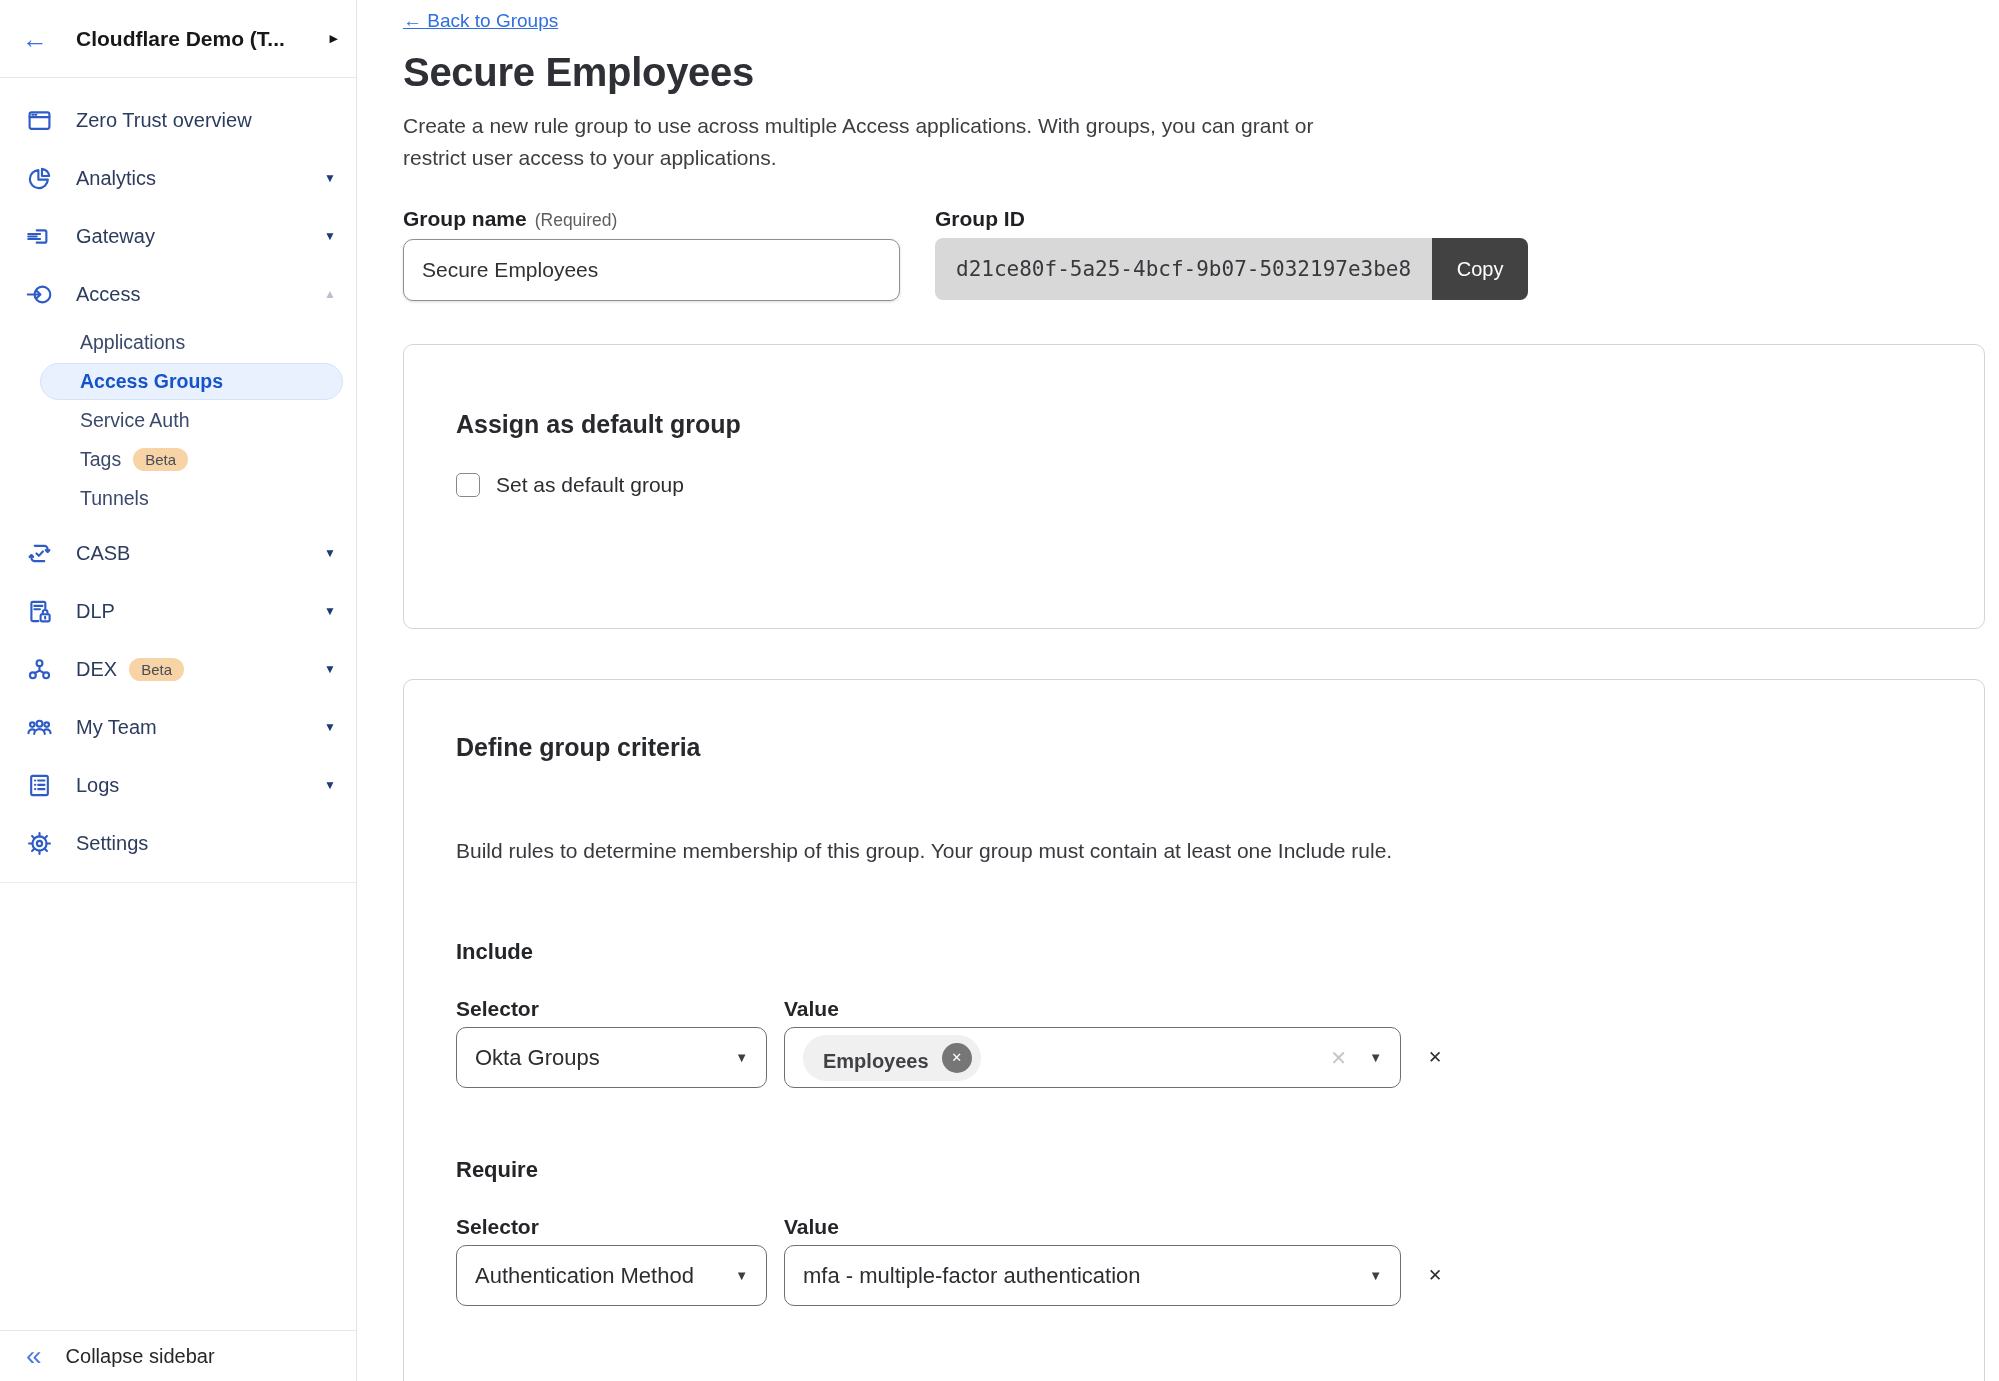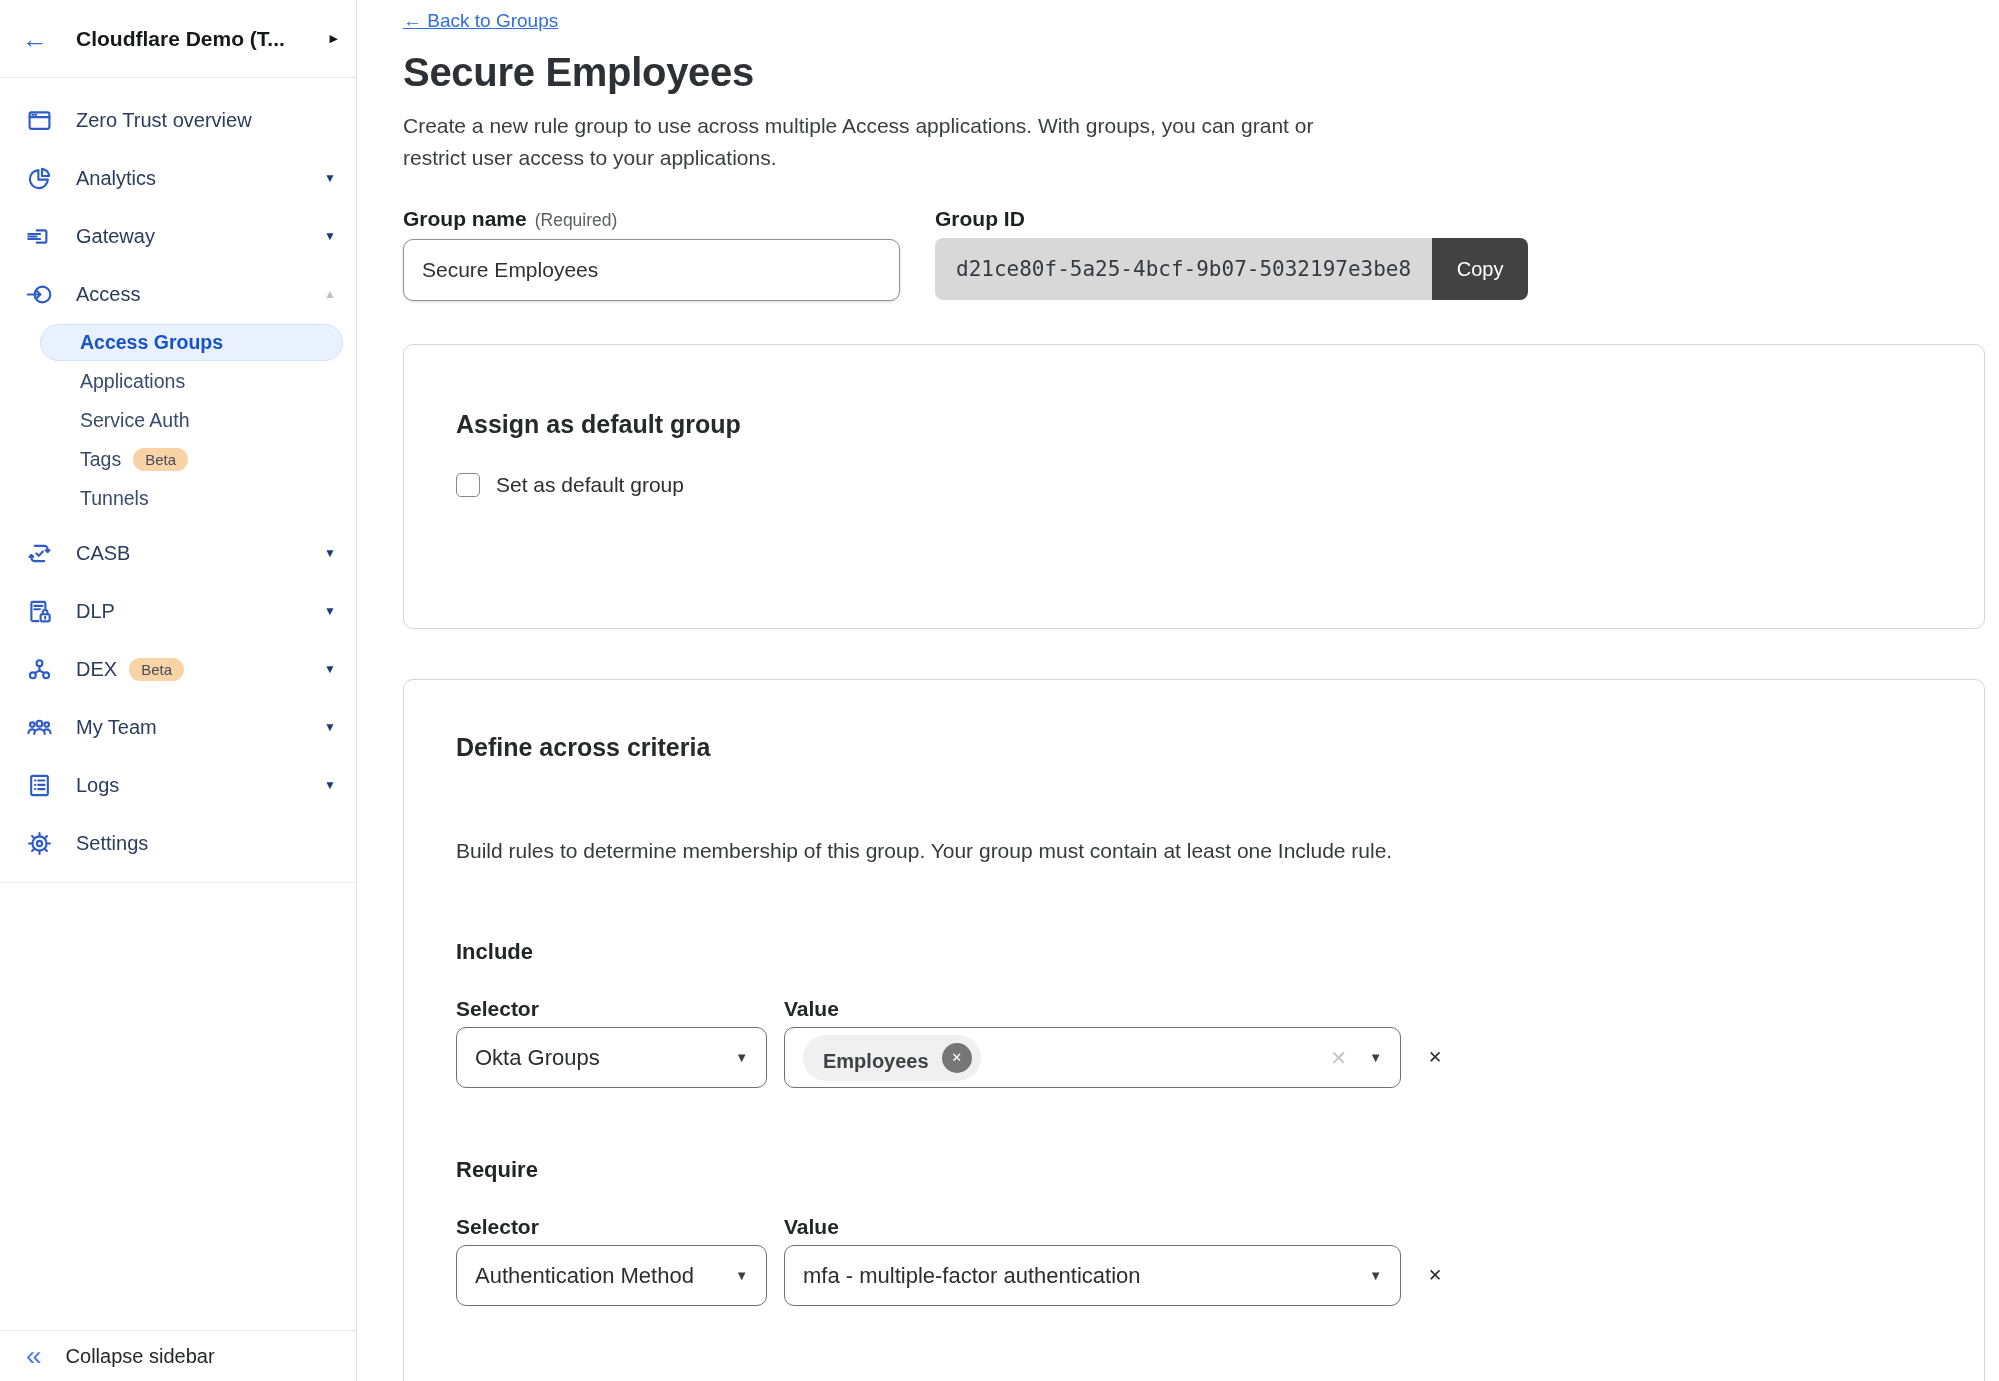--- a/index.html
+++ b/index.html
@@ -147,25 +147,25 @@
       <div class="nav-item">
         <svg class="nico" viewBox="0 0 24 24">
           <circle cx="14.6" cy="12" r="7"></circle>
           <line x1="1.6" y1="12" x2="12.4" y2="12"></line>
           <path d="M9.4 8.8 L12.8 12 L9.4 15.2"></path>
         </svg>
         <span class="nav-label">Access</span>
         <span class="nav-chev up">▲</span>
       </div>
 
+      <div class="sub-item">
+        <span class="sub-label">Applications</span>
+      </div>
       <div class="sub-item selected">
         <span class="sub-label">Access Groups</span>
-      </div>
-      <div class="sub-item">
-        <span class="sub-label">Applications</span>
       </div>
       <div class="sub-item">
         <span class="sub-label">Service Auth</span>
       </div>
       <div class="sub-item">
         <span class="sub-label">Tags</span>
         <span class="beta">Beta</span>
       </div>
       <div class="sub-item">
         <span class="sub-label">Tunnels</span>
@@ -290,21 +290,21 @@
     <section class="card card-1">
       <div class="card-title">Assign as default group</div>
       <div class="chk-row">
         <input type="checkbox" class="chk" style="">
         <span class="chk-label">Set as default group</span>
       </div>
     </section>
 
     
     <section class="card card-2">
-      <div class="card-title">Define across criteria</div>
+      <div class="card-title">Define group criteria</div>
       <p class="crit-desc">Build rules to determine membership of this group. Your group must contain at least one Include rule.</p>
 
       <div class="sec-head">Include</div>
       <div class="labels-row">
         <div class="lab l1">Selector</div>
         <div class="lab">Value</div>
       </div>
       <div class="ctl-row">
         <div class="select-box sel-selector">
           <span class="sel-text">Okta Groups</span>

